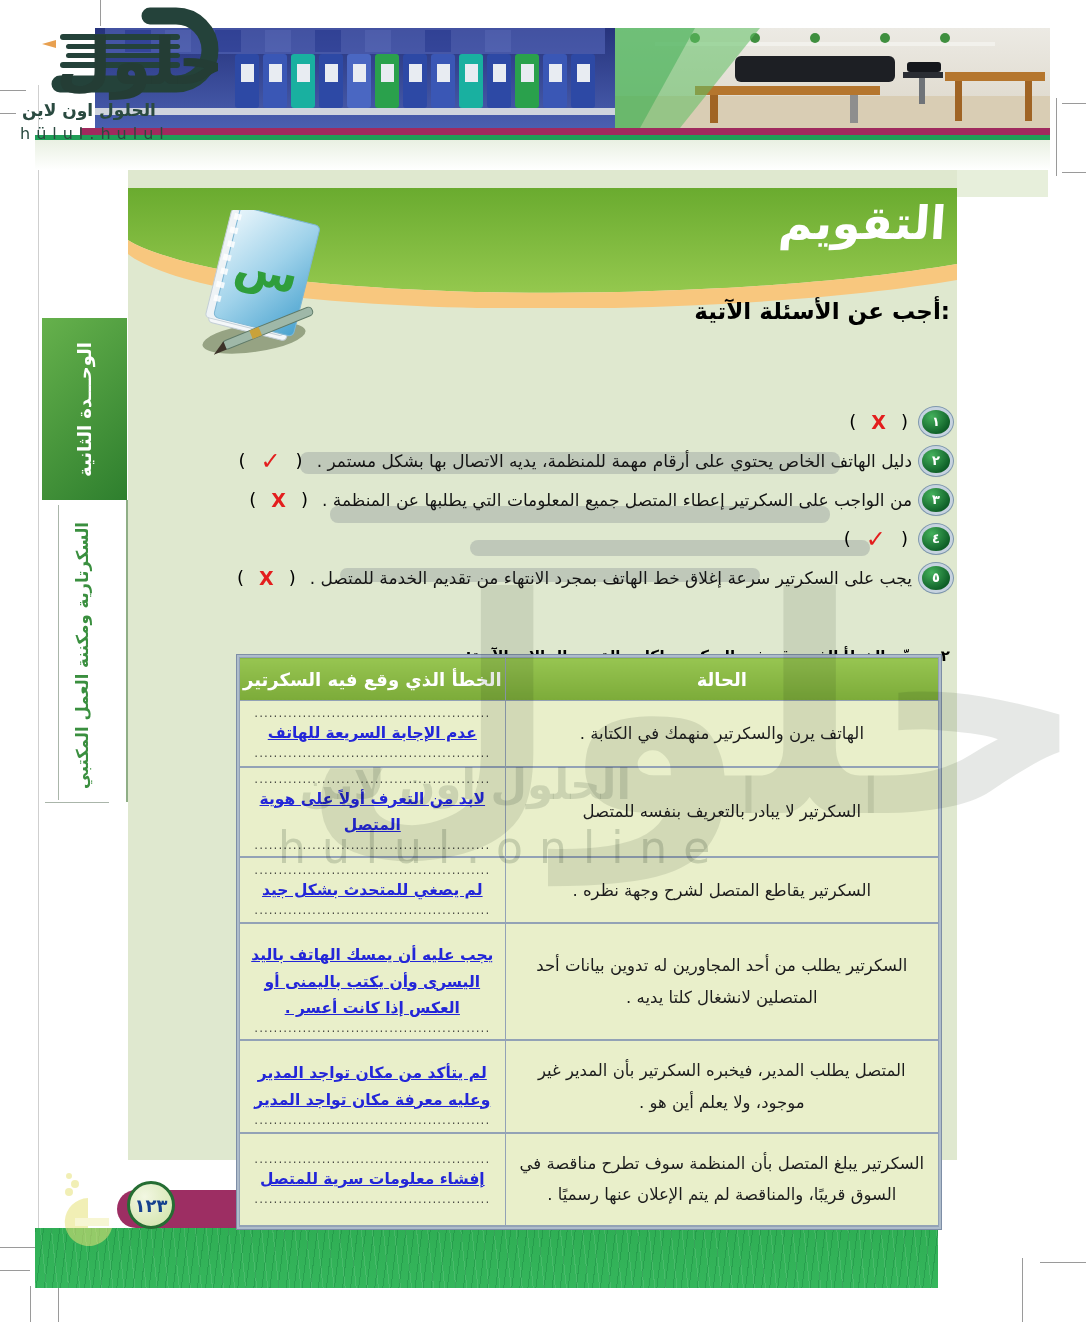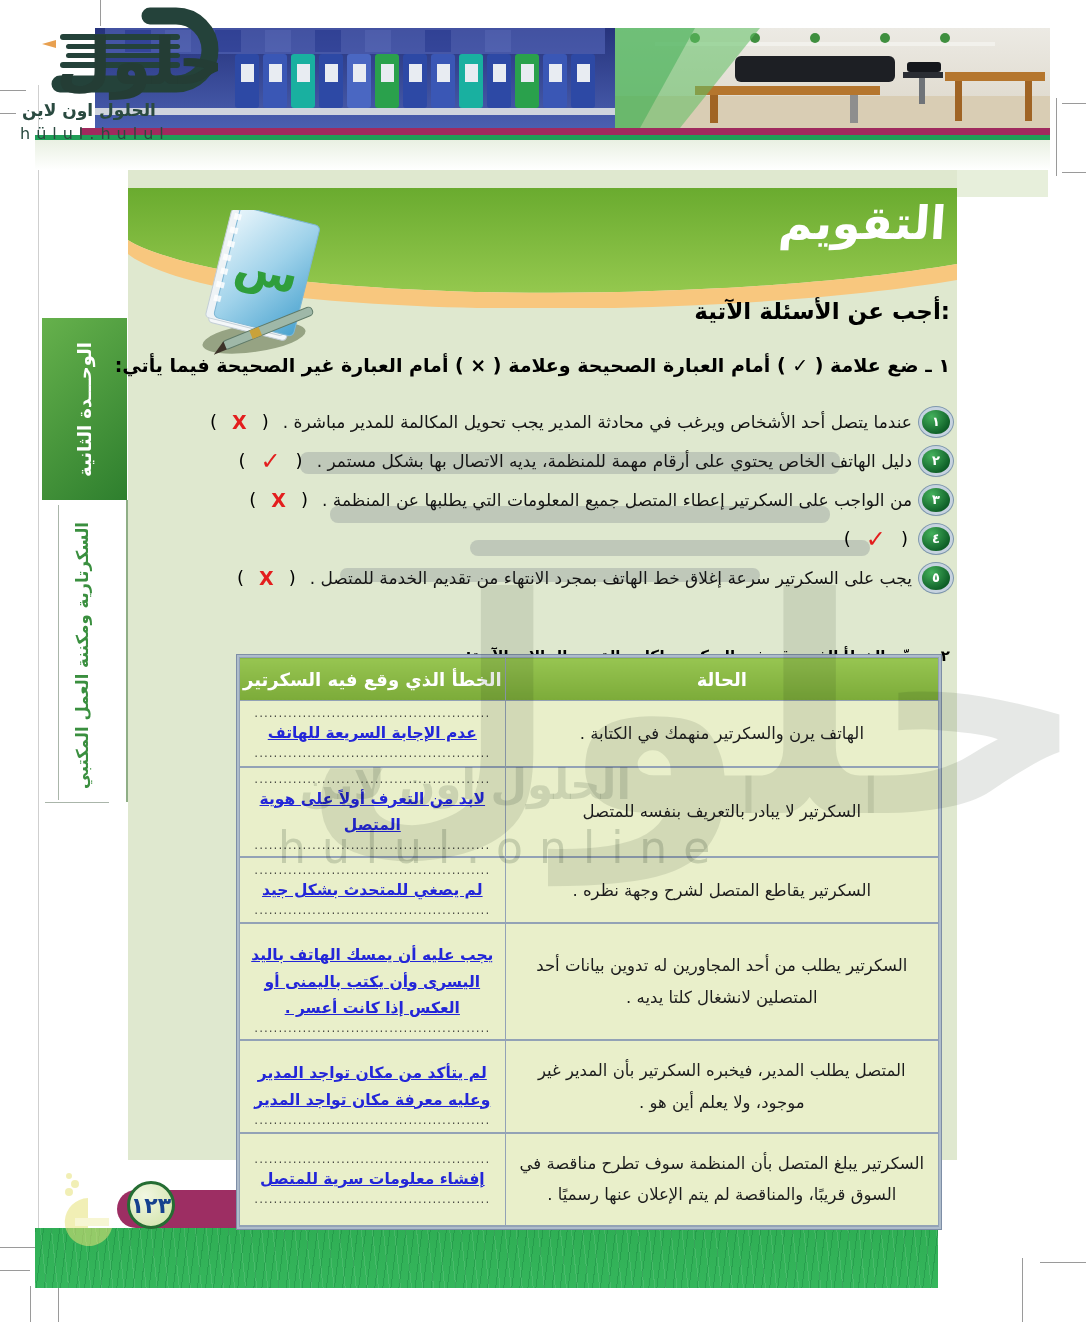--- a/index.html
+++ b/index.html
@@ -95,21 +95,21 @@
   .answer{color:#2326d8;font-weight:bold;font-size:15.5px;line-height:1.7;text-decoration:underline;}
   tr.body-row{height:66px;}
   tr.tall{height:88px;}
 
   
   #footer-bar{left:117px;top:1190px;width:821px;height:38px;background:#9d2e63;
       border-radius:19px 0 0 19px;}
   #page-circle{left:127px;top:1181px;width:48px;height:48px;border-radius:50%;
       background:radial-gradient(circle at 35% 30%,#f2f7e2,#cfe2a6);
       border:3px solid #256d33;box-sizing:border-box;display:flex;align-items:center;justify-content:center;
-      font-size:22px;font-weight:bold;color:#16418e;z-index:2;}
+      font-size:18px;font-weight:bold;color:#16418e;z-index:2;}
   #footer-band{left:35px;top:1228px;width:903px;height:60px;
       background:
         repeating-linear-gradient(97deg,rgba(0,90,40,.22) 0 1px,transparent 1px 8px),
         repeating-linear-gradient(84deg,rgba(255,255,255,.10) 0 1px,transparent 1px 11px),
         linear-gradient(#2fae54,#35b65c);}
   #footer-ghost{left:55px;top:1168px;width:66px;height:80px;opacity:.55;z-index:3;}
 </style>
 </head>
 <body>
 
@@ -280,31 +280,29 @@
       </g>
       <g transform="rotate(-22 80 118)">
         <rect x="28" y="112" width="96" height="9" rx="4" fill="#9fb8a8" stroke="#5f7a68"></rect>
         <rect x="58" y="112" width="10" height="9" fill="#c9a23a"></rect>
         <polygon points="16,121 30,112 30,121" fill="#3c3228"></polygon>
       </g>
     </svg>
   </div>
 
   <div id="intro-heading" class="abs red">أجب عن الأسئلة الآتية:</div>
-  <div id="q1-text" class="abs red">١ ـ ضع علامة ( ✓ ) أمام العبارة الصحيحة وعلامة ( × ) أمام العبارة غير الصحيحة فيما يأتي:</div>
 
   <div class="shadowbar" style="left:300px;top:452px;width:540px;height:22px;"></div>
   <div class="shadowbar" style="left:330px;top:506px;width:500px;height:17px;"></div>
   <div class="shadowbar" style="left:470px;top:540px;width:400px;height:16px;"></div>
   <div class="shadowbar" style="left:340px;top:568px;width:420px;height:14px;"></div>
 
   <div id="statements" class="abs">
     <div class="stmt">
       <span class="badge">١</span>
-      <span class="stext">عندما يتصل أحد الأشخاص ويرغب في محادثة المدير يجب تحويل المكالمة للمدير مباشرة .</span>
       <span class="smark-group">
         <span>(</span>
         <span class="smk cross">X</span>
         <span>)</span>
       </span>
     </div>
 
     <div class="stmt">
       <span class="badge">٢</span>
       <span class="stext">دليل الهاتف الخاص يحتوي على أرقام مهمة للمنظمة، يديه الاتصال بها بشكل مستمر .</span>

